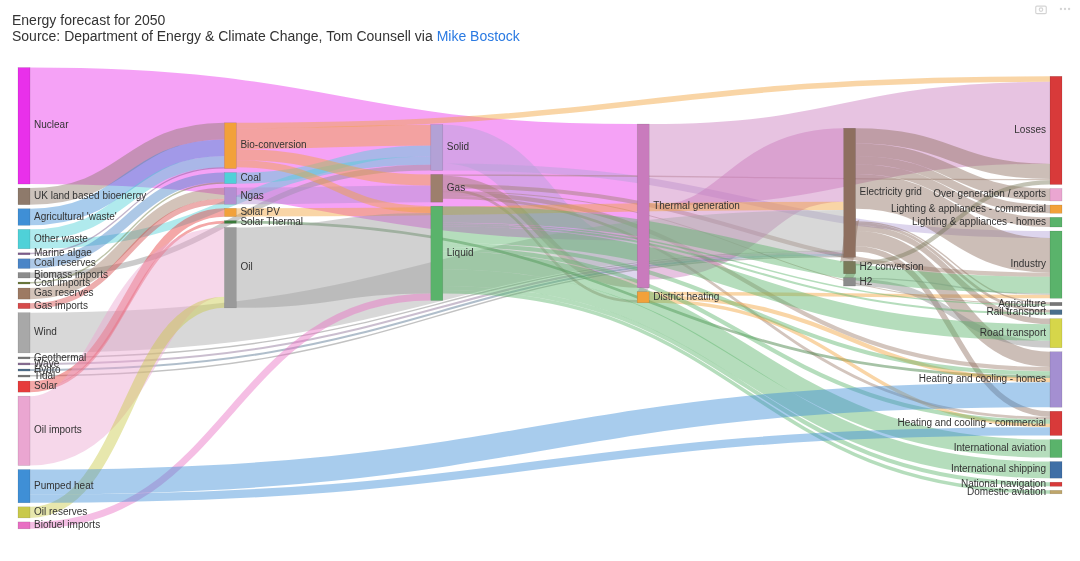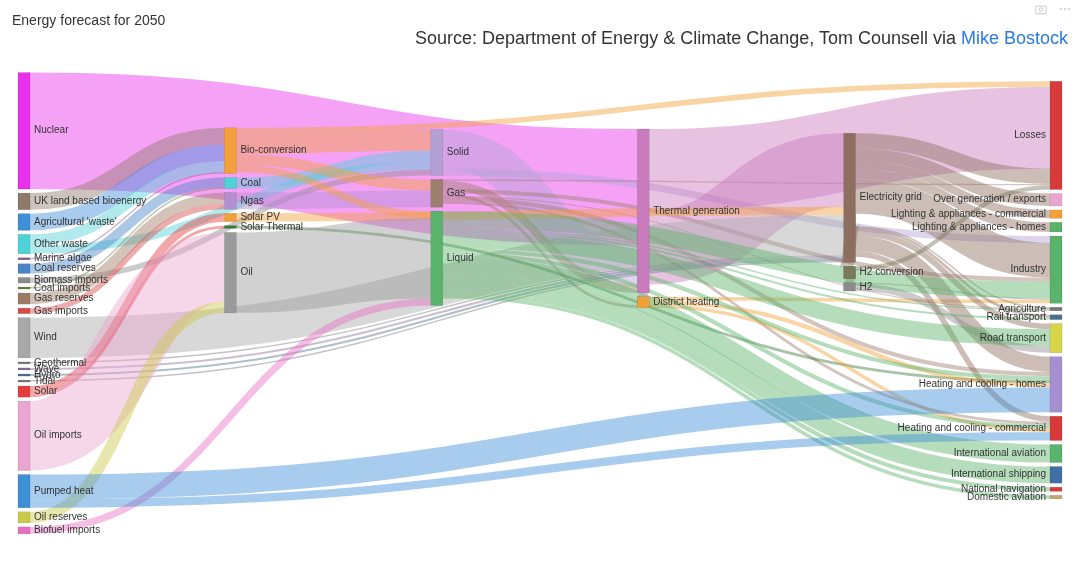--- a/index.html
+++ b/index.html
@@ -14,23 +14,22 @@
     overflow: hidden;
   }
   .header {
     padding: 12px 12px 2px 12px;
   }
   .header .title {
     font-size: 14px;
     color: #333;
   }
   .header .subtitle {
-    font-size: 18px;
+    font-size: 14px;
     color: #333;
-    text-align: right;
   }
   .header .link {
     color: #2a7ae2;
     cursor: pointer;
     text-decoration: none;
   }
   .chart-wrap {
     position: relative;
     width: 870px;
     height: 520px;

